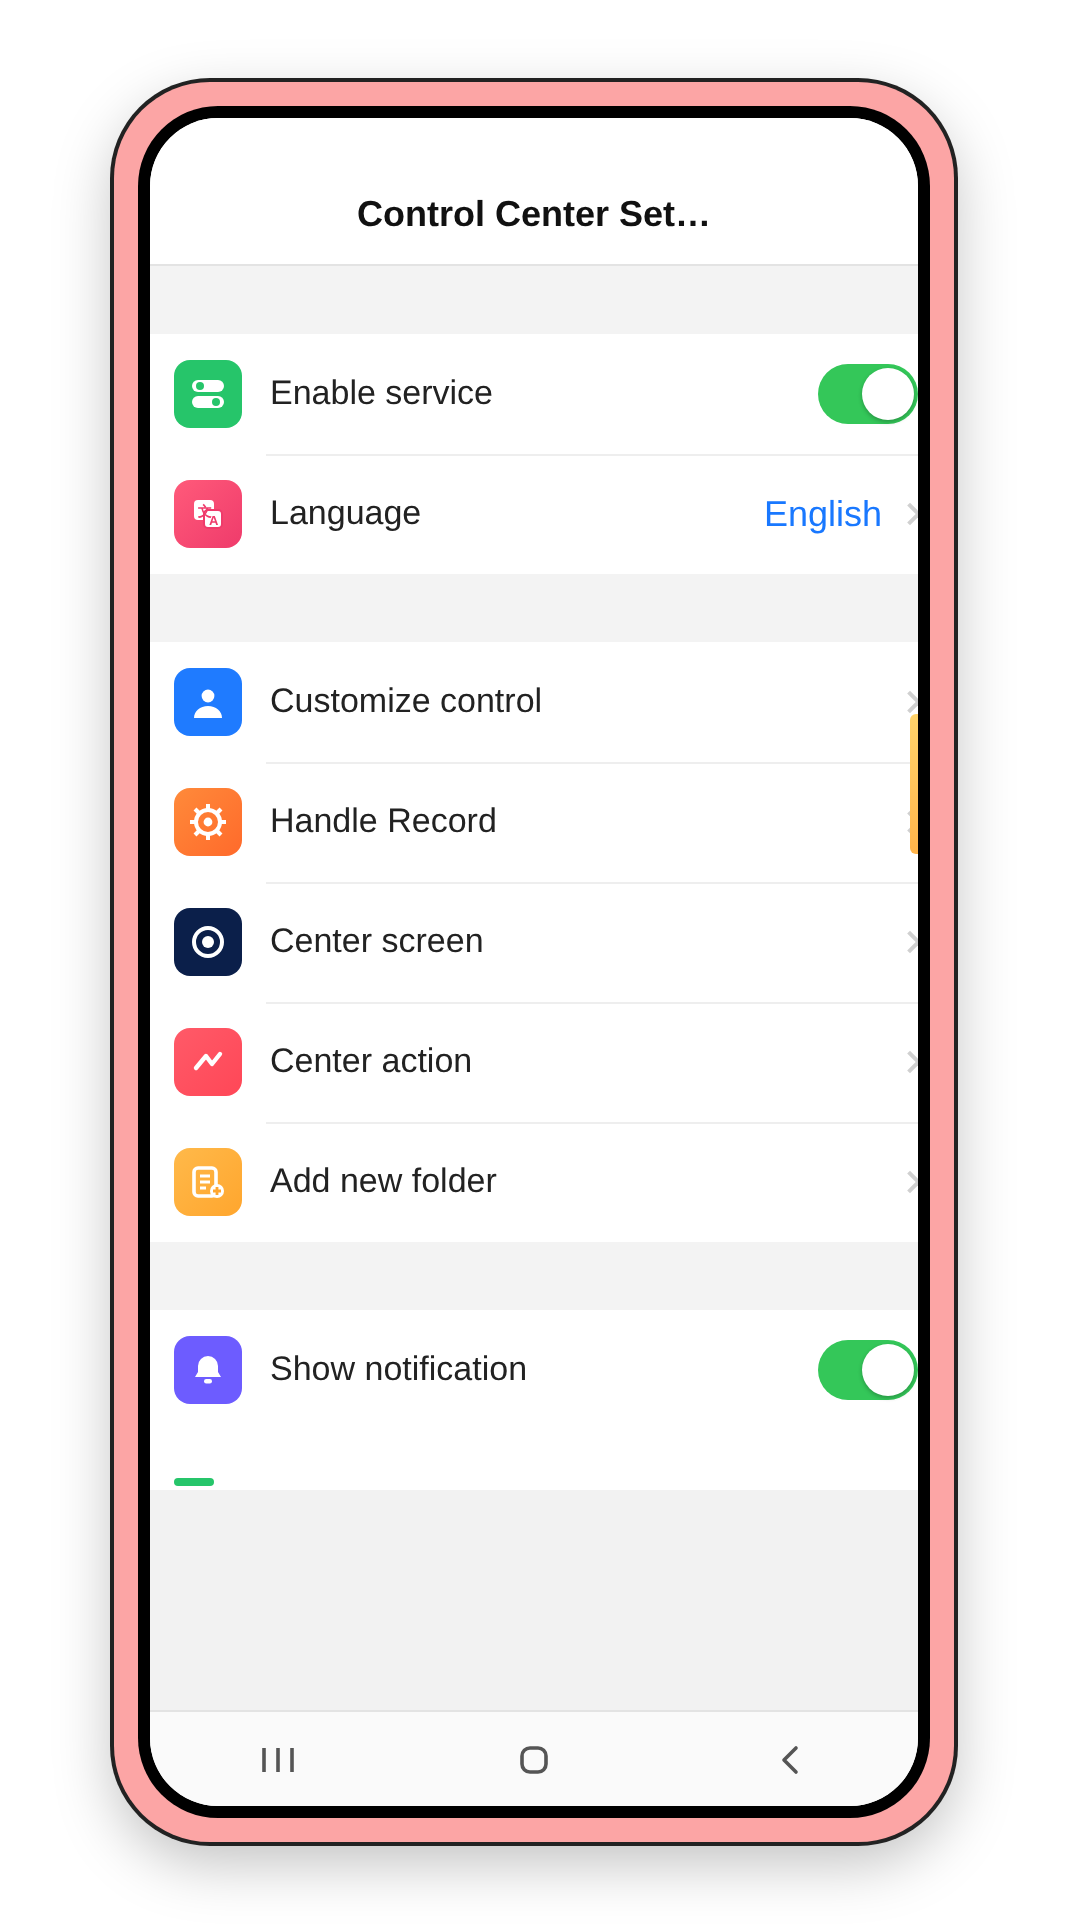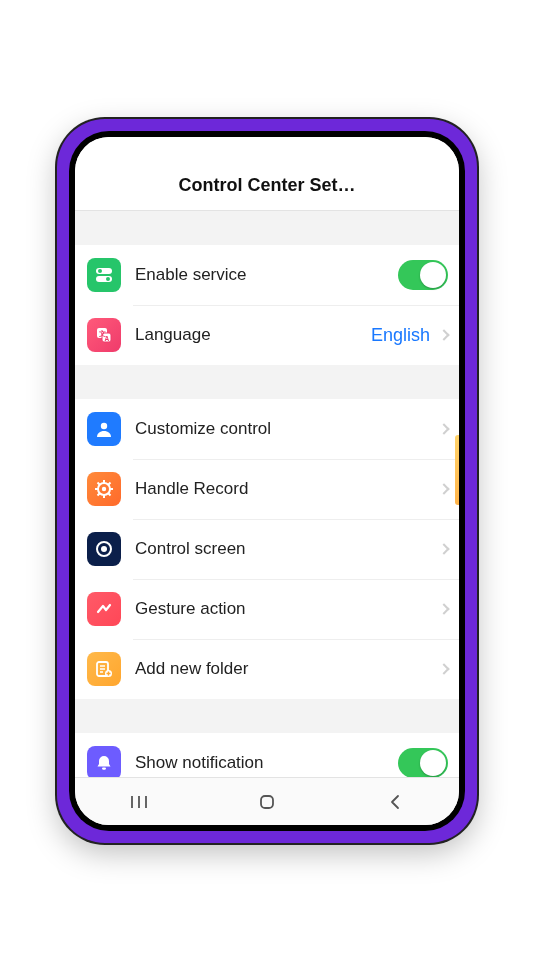--- a/index.html
+++ b/index.html
@@ -1,22 +1,22 @@
 <!DOCTYPE html>
 <html><head>
 <meta charset="utf-8">
 <style>
   * { box-sizing: border-box; margin: 0; padding: 0; }
   html, body { width: 534px; height: 962px; background: #fff; font-family: -apple-system, Helvetica, Arial, sans-serif; }
   .phone-frame {
     position: absolute;
     left: 50%; top: 50%;
     transform: translate(-50%, -50%);
-    width: 420px; height: 724px;
-    background: #6d28d9;
+    width: 420px; height: 880px;
+    background: #fca5a5;
     border-radius: 48px;
     padding: 12px;
     box-shadow: 0 0 0 2px #222, 0 10px 30px rgba(0,0,0,.25);
   }
   .phone-inner {
     width: 100%; height: 100%;
     background: #000;
     border-radius: 40px;
     padding: 6px;
     position: relative;
@@ -41,21 +41,21 @@
   }
   .header-title {
     font-size: 18px; font-weight: 700; color: #111;
   }
   .content { flex: 1; overflow: hidden; }
   .group-gap { height: 34px; background: #f3f3f3; }
   .group { background: #fff; }
   .row {
     display: flex; align-items: center;
     min-height: 60px;
-    padding: 10px 11px 10px 12px;
+    padding: 10px 0 10px 12px;
     position: relative;
   }
   .row + .row::before {
     content: ""; position: absolute; top: 0; left: 58px; right: 0;
     height: 1px; background: #eee;
   }
   .icon-wrap {
     width: 34px; height: 34px; border-radius: 8px;
     display: flex; align-items: center; justify-content: center;
     margin-right: 14px; flex-shrink: 0;
@@ -177,31 +177,31 @@
             <div class="chevron"></div>
           </div>
 
           <div class="row">
             <div class="icon-wrap" style="background:#0b1f4a">
               <svg width="20" height="20" viewBox="0 0 20 20">
                   <circle cx="10" cy="10" r="7" fill="none" stroke="#fff" stroke-width="2"></circle>
                   <circle cx="10" cy="10" r="3" fill="#fff"></circle>
                 </svg>
             </div>
-            <div class="row-label">Control screen</div>
+            <div class="row-label">Center screen</div>
             <div class="chevron"></div>
           </div>
 
           <div class="row">
             <div class="icon-wrap" style="background:linear-gradient(135deg,#ff5a68,#ff4757)">
               <svg width="20" height="20" viewBox="0 0 20 20">
                   <path d="M4 13 L9 7 L12 11 L16 6" fill="none" stroke="#fff" stroke-width="2.2" stroke-linecap="round" stroke-linejoin="round"></path>
                 </svg>
             </div>
-            <div class="row-label">Gesture action</div>
+            <div class="row-label">Center action</div>
             <div class="chevron"></div>
           </div>
 
           <div class="row">
             <div class="icon-wrap" style="background:linear-gradient(135deg,#ffb94a,#ffa62e)">
               <svg width="20" height="20" viewBox="0 0 20 20">
                   <rect x="3" y="3" width="11" height="14" rx="2" fill="none" stroke="#fff" stroke-width="1.8"></rect>
                   <path d="M6 7h5M6 10h5M6 13h3" stroke="#fff" stroke-width="1.4"></path>
                   <circle cx="14.5" cy="14.5" r="3.5" fill="#fff"></circle>
                   <path d="M14.5 12.5v4M12.5 14.5h4" stroke="#ffa62e" stroke-width="1.4"></path>

